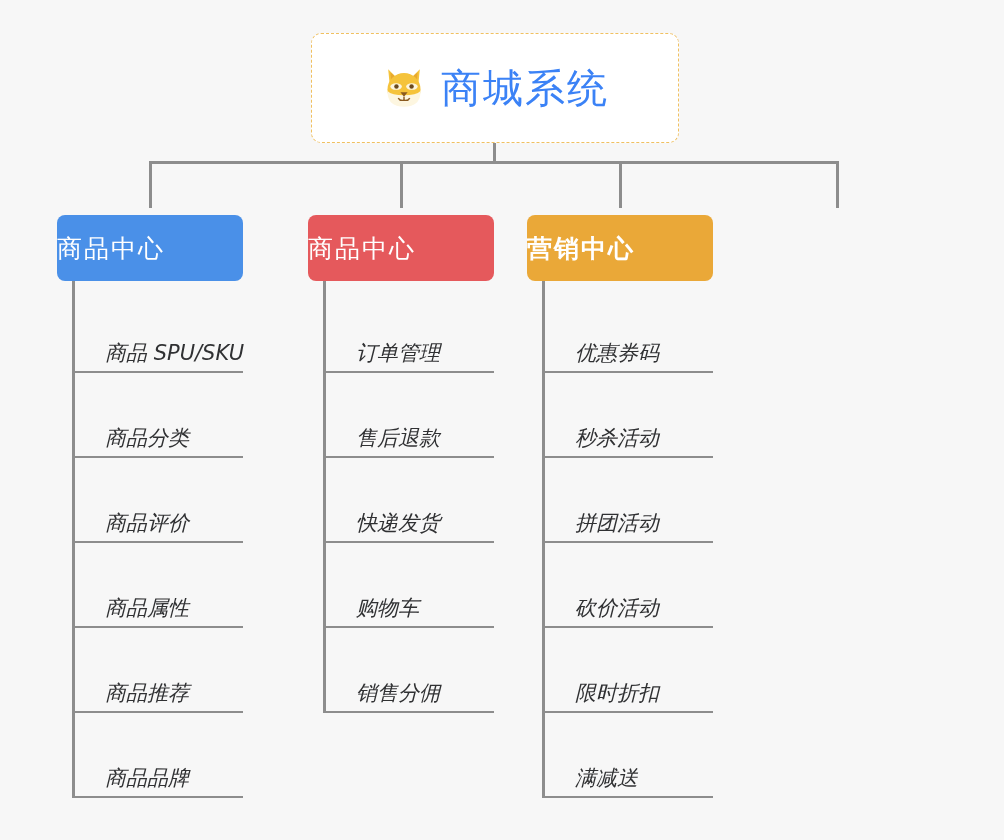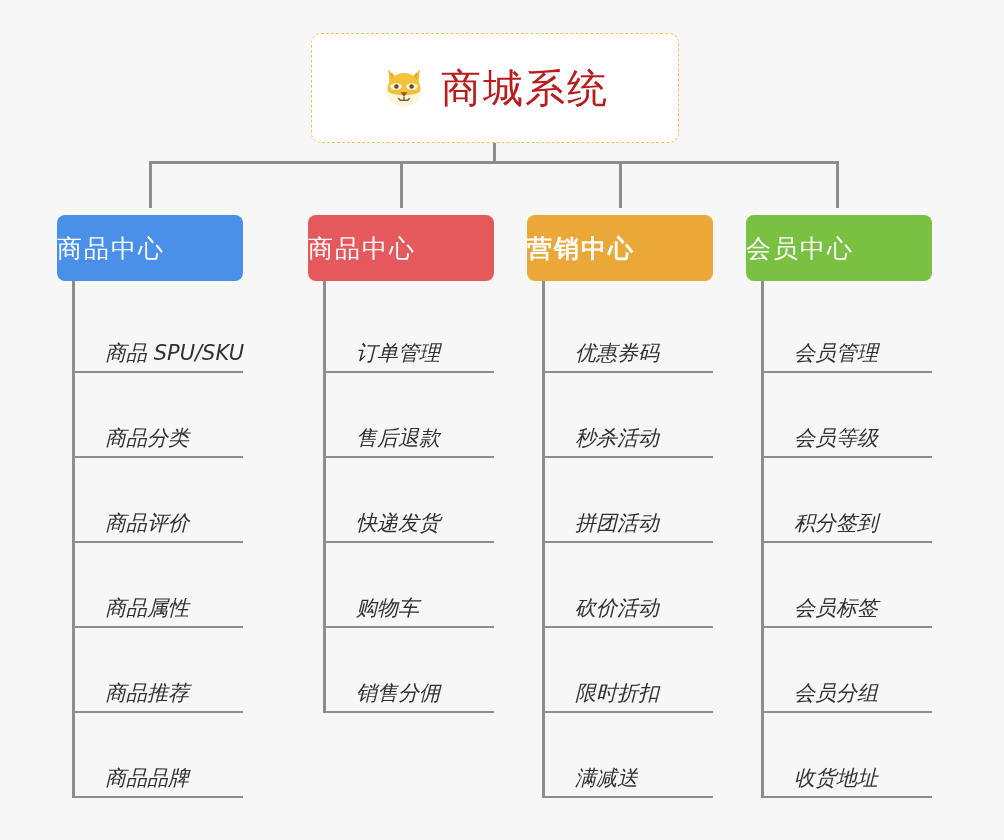--- a/index.html
+++ b/index.html
@@ -77,21 +77,21 @@
         <path d="M9 36 q0 22 23 22 q23 0 23 -22 q-6 6 -23 6 q-17 0 -23 -6 Z" fill="#fdf6e0"></path>
         <ellipse cx="21" cy="30" rx="8" ry="4.6" fill="#fdf6e0"></ellipse>
         <ellipse cx="43" cy="30" rx="8" ry="4.6" fill="#fdf6e0"></ellipse>
         <ellipse cx="21.5" cy="30" rx="3.1" ry="3.1" fill="#6b4a1e"></ellipse>
         <ellipse cx="42.5" cy="30" rx="3.1" ry="3.1" fill="#6b4a1e"></ellipse>
         <path d="M27 38 h10 l-5 6 Z" fill="#8a5a20"></path>
         <path d="M32 44 v5" stroke="#8a5a20" stroke-width="2" fill="none"></path>
         <path d="M32 49 q-6 1 -8 -3" stroke="#8a5a20" stroke-width="2" fill="none"></path>
         <path d="M32 49 q6 1 8 -3" stroke="#8a5a20" stroke-width="2" fill="none"></path>
       </svg>
-      <span class="root-title" style="color: #b91c1c; text-align: right;">商城系统</span>
+      <span class="root-title" style="color: #3b82f6; text-align: right;">商城系统</span>
     </div>
   </div>
 
   <div class="conn conn-stub" style="background: rgb(141, 141, 141);"></div>
   <div class="conn conn-bus" style="background: rgb(141, 141, 141);"></div>
   <div class="conn conn-drop" style="left: 149px; background: rgb(141, 141, 141);"></div>
   <div class="conn conn-drop" style="left: 400px; background: rgb(141, 141, 141);"></div>
   <div class="conn conn-drop" style="left: 619px; background: rgb(141, 141, 141);"></div>
   <div class="conn conn-drop" style="left: 836px; background: rgb(141, 141, 141);"></div>
 
@@ -163,39 +163,14 @@
         </div>
       <div class="leaf">
           <span class="leaf-label">限时折扣</span>
         </div>
       <div class="leaf">
           <span class="leaf-label">满减送</span>
         </div>
     </div>
   </div>
 
-  <div class="column" style="left:746px;">
-    <div class="cat-box" style="background: rgb(122, 193, 67);">
-      <span>会员中心</span>
-    </div>
-    <div class="leaves">
-      <div class="leaf">
-          <span class="leaf-label">会员管理</span>
-        </div>
-      <div class="leaf">
-          <span class="leaf-label">会员等级</span>
-        </div>
-      <div class="leaf">
-          <span class="leaf-label">积分签到</span>
-        </div>
-      <div class="leaf">
-          <span class="leaf-label">会员标签</span>
-        </div>
-      <div class="leaf">
-          <span class="leaf-label">会员分组</span>
-        </div>
-      <div class="leaf">
-          <span class="leaf-label">收货地址</span>
-        </div>
-    </div>
-  </div>
 
 </div>
 
 </body></html>

